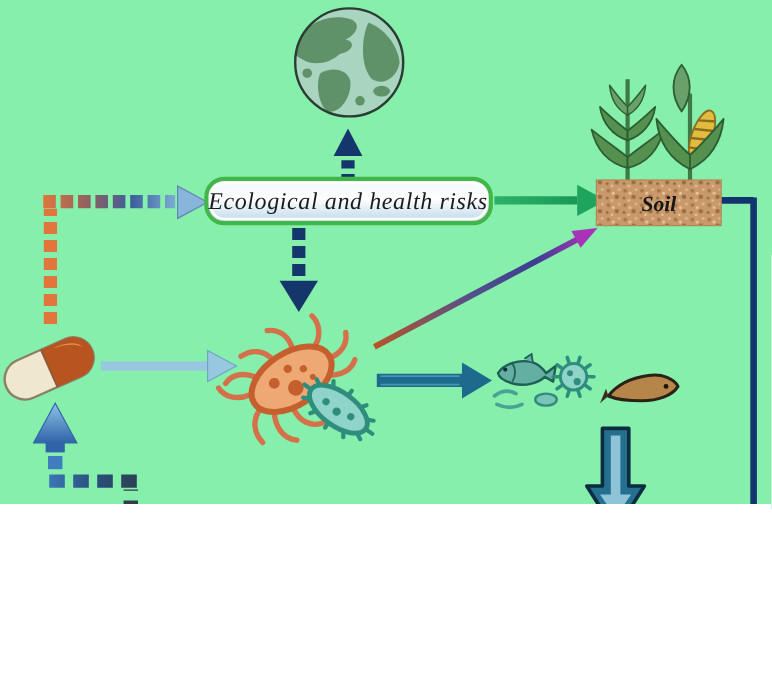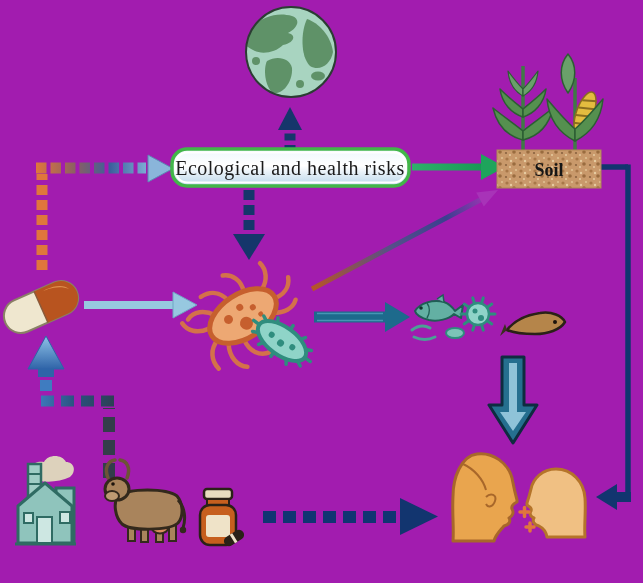--- a/index.html
+++ b/index.html
@@ -1,21 +1,22 @@
 <!DOCTYPE html>
 <html><head>
 <meta charset="utf-8">
 <style>
   html,body{margin:0;padding:0;background:#ffffff;}
   .canvas{
     position:relative;
-    width:643px;height:583px;
-    background:#a21caf;
+    width:643px;height:420px;
+    background:#86efac;
     font-family:"Liberation Serif","DejaVu Serif",serif;
     overflow:hidden;
+    font-style:italic;
   }
   svg{display:block;}
   text{font-family:"Liberation Serif","DejaVu Serif",serif;}
   .risks-text{font-size:20px;fill:#1b1b1b;letter-spacing:.5px;}
   .soil-text{font-size:18px;font-weight:bold;fill:#161616;}
 </style>
 </head>
 <body>
 
 <div class="canvas">

